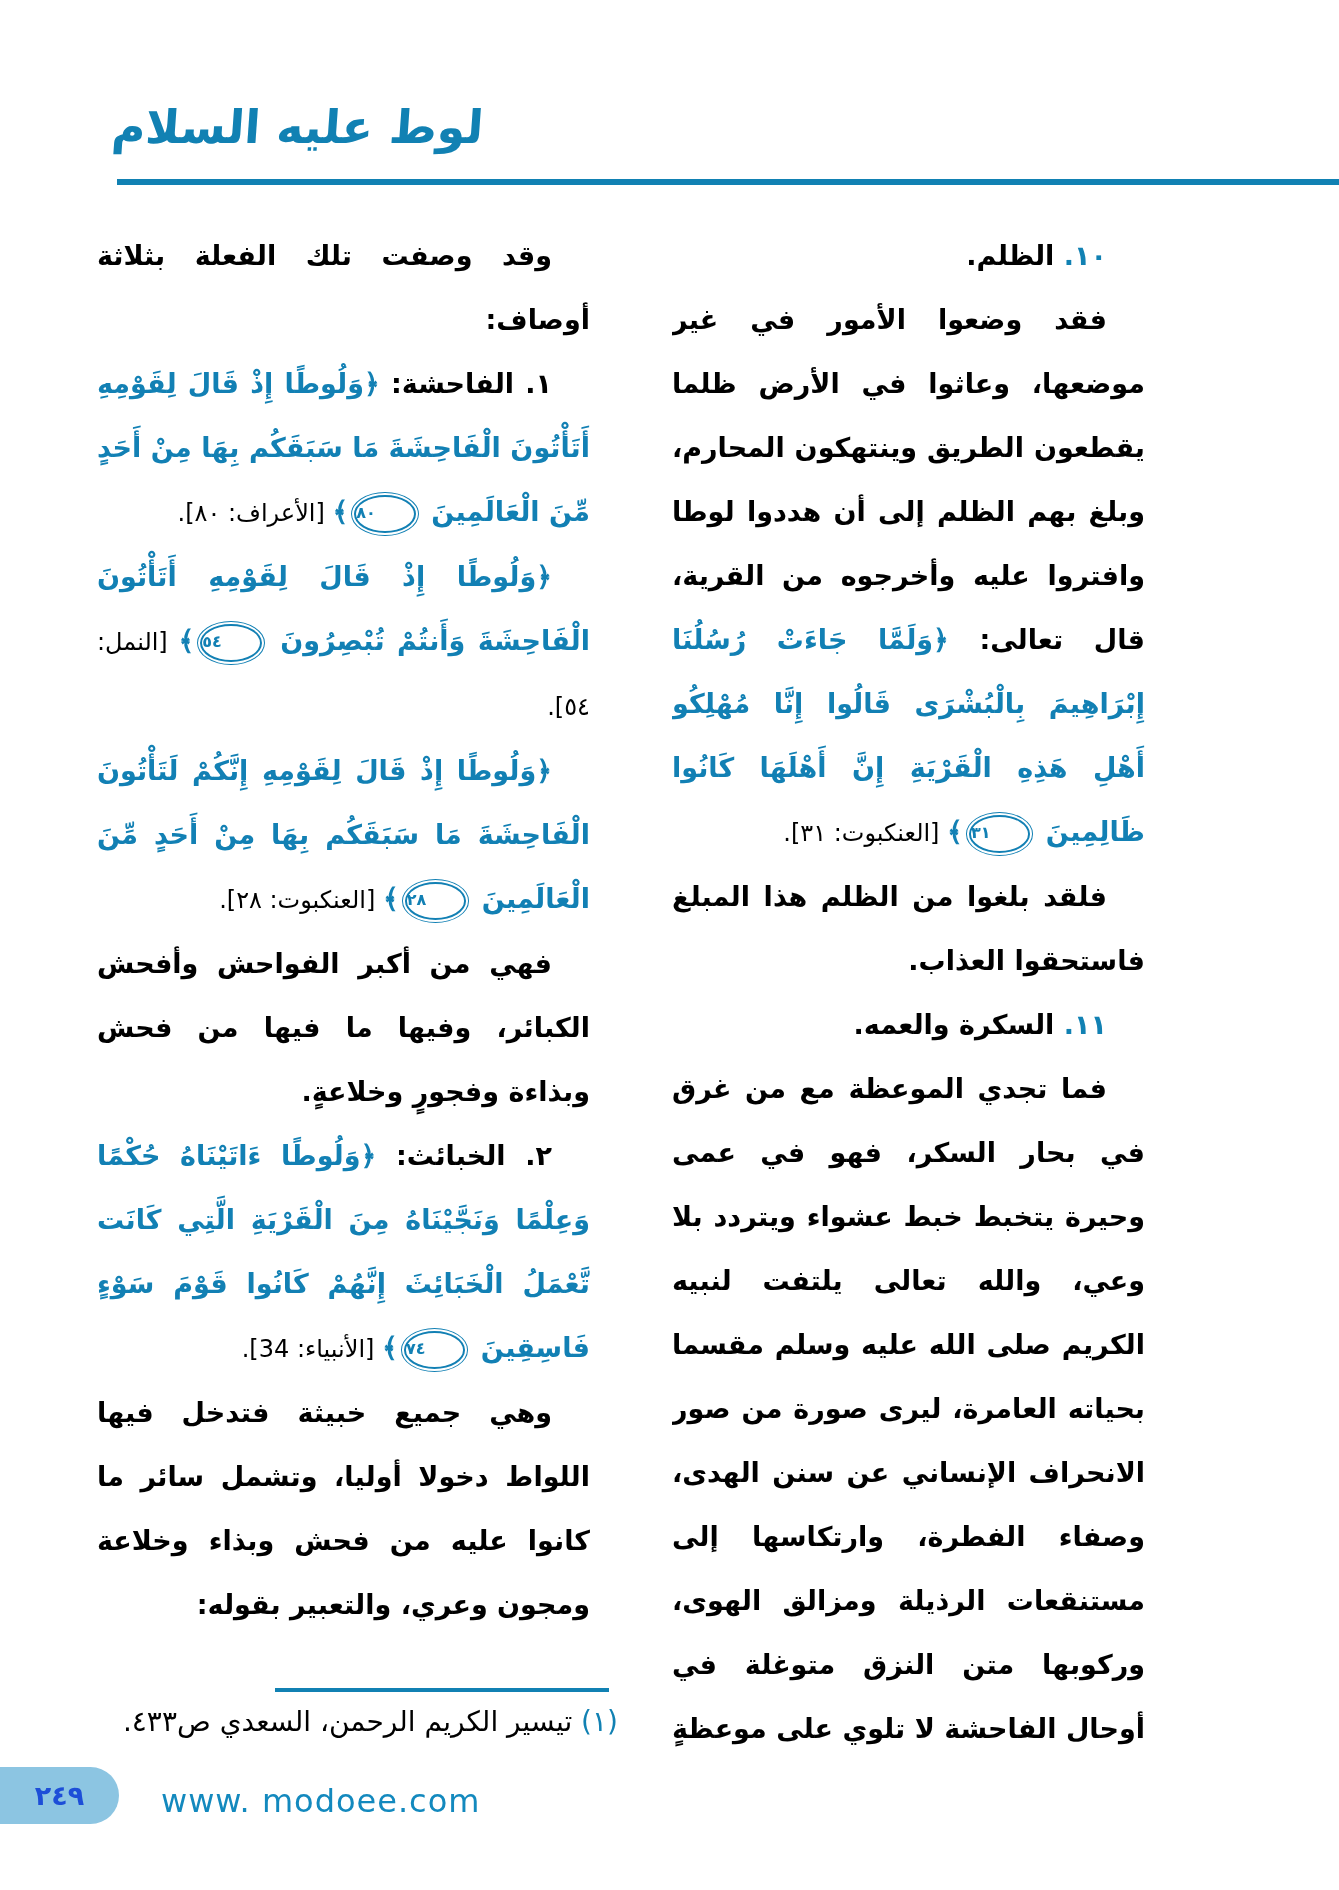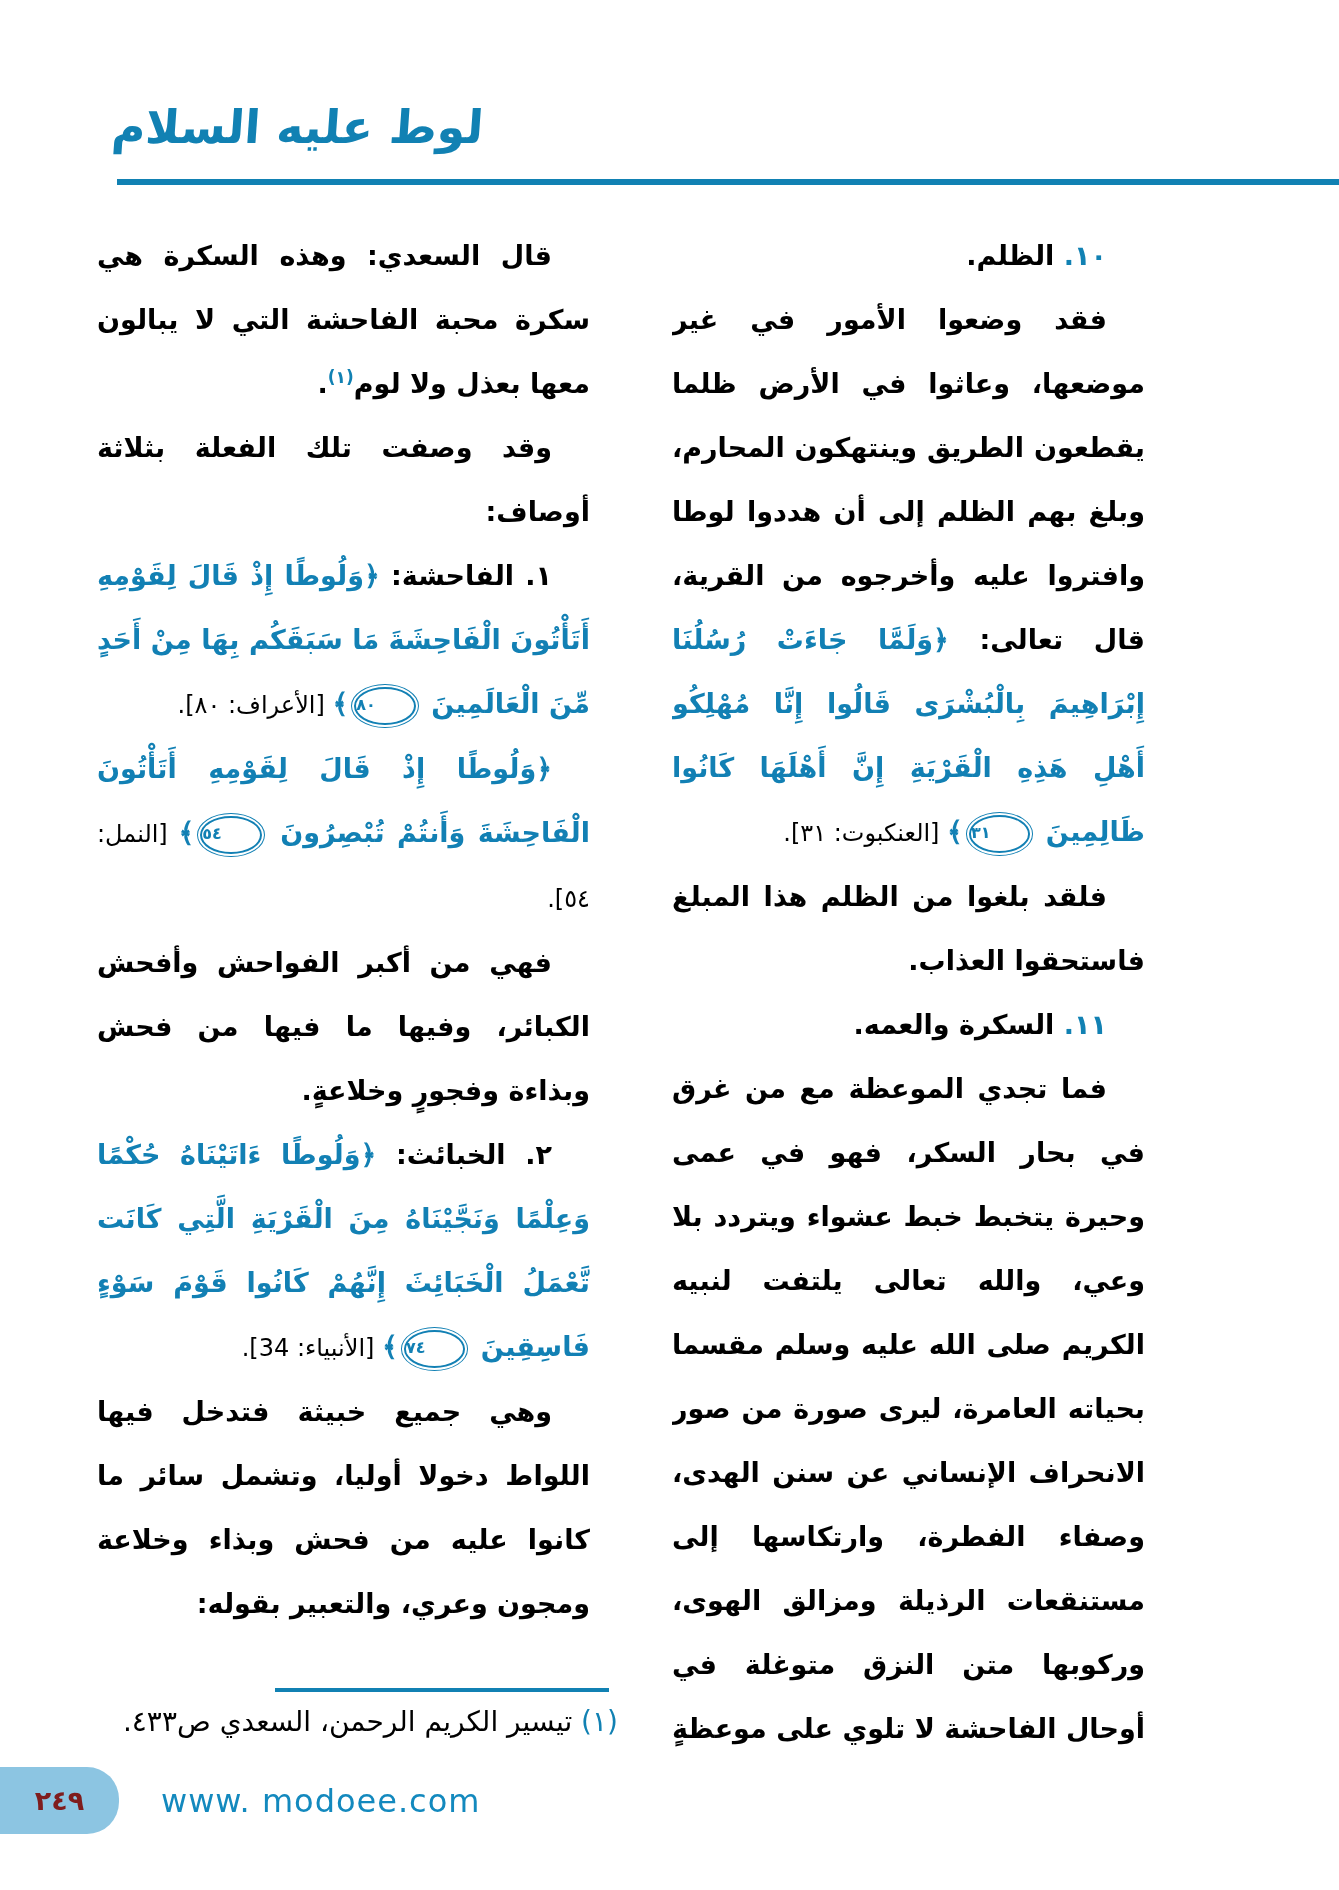--- a/index.html
+++ b/index.html
@@ -38,23 +38,23 @@
   
   .footnote-rule{
     position:absolute;left:275px;top:1688px;width:334px;height:4px;background:#1181B3;
   }
   .footnote{
     position:absolute;left:108px;width:510px;top:1702px;direction:rtl;text-align:right;
     font-size:28px;color:#000;line-height:40px;
   }
   
   .page-pill{
-    position:absolute;left:0;top:1767px;width:119px;height:67px;background:#8CC5E2;
+    position:absolute;left:0;top:1767px;width:119px;height:57px;background:#8CC5E2;
     border-radius:0 32px 32px 0;display:flex;align-items:center;justify-content:center;
-    color:#7f1d1d;font-size:27px;font-weight:bold;letter-spacing:4px;
+    color:#1d4ed8;font-size:27px;font-weight:bold;letter-spacing:4px;
   }
   .footer-url{
     position:absolute;left:161px;top:1782px;font-size:32px;color:#1389BE;
     direction:ltr;letter-spacing:1px;
   }
 </style>
 </head>
 <body>
 
 <div class="header-title">لوط عليه السلام</div>
@@ -62,24 +62,24 @@
 
 <div class="col col-right" dir="rtl">
   <p class="heading"><span class="hnum">١٠.</span> <span>الظلم.</span></p>
   <p><span>فقد وضعوا الأمور في غير موضعها، وعاثوا في الأرض ظلما يقطعون الطريق وينتهكون المحارم، وبلغ بهم الظلم إلى أن هددوا لوطا وافتروا عليه وأخرجوه من القرية، قال تعالى: </span><span class="quran">﴿وَلَمَّا جَاءَتْ رُسُلُنَا إِبْرَاهِيمَ بِالْبُشْرَى قَالُوا إِنَّا مُهْلِكُو أَهْلِ هَذِهِ الْقَرْيَةِ إِنَّ أَهْلَهَا كَانُوا ظَالِمِينَ </span><span class="ayah-num">٣١</span><span class="quran">﴾</span><span class="ref"> [العنكبوت: ٣١].</span></p>
   <p><span>فلقد بلغوا من الظلم هذا المبلغ فاستحقوا العذاب.</span></p>
   <p class="heading"><span class="hnum">١١.</span> <span>السكرة والعمه.</span></p>
   <p><span>فما تجدي الموعظة مع من غرق في بحار السكر، فهو في عمى وحيرة يتخبط خبط عشواء ويتردد بلا وعي، والله تعالى يلتفت لنبيه الكريم صلى الله عليه وسلم مقسما بحياته العامرة، ليرى صورة من صور الانحراف الإنساني عن سنن الهدى، وصفاء الفطرة، وارتكاسها إلى مستنقعات الرذيلة ومزالق الهوى، وركوبها متن النزق متوغلة في أوحال الفاحشة لا تلوي على موعظةٍ ولا تستجيب لنصح ولا تلتفت لنداء الحق،كيف وقد استبدت بهم النزوات واستعرت في نفوسهم الغلمة والشهوات.</span></p>
 </div>
 
 <div class="col col-left" dir="rtl">
-  <p><span>قال السعدي: وهذه السكرة هي سكرة محبة الفاحشة التي لا يبالون معها بعذل ولا لوم</span><span class="fnmark">(١)</span><span>.</span></p>
   <p><span>وقد وصفت تلك الفعلة بثلاثة أوصاف:</span></p>
   <p><span>١.</span> <span>الفاحشة:</span><span class="quran"> ﴿وَلُوطًا إِذْ قَالَ لِقَوْمِهِ أَتَأْتُونَ الْفَاحِشَةَ مَا سَبَقَكُم بِهَا مِنْ أَحَدٍ مِّنَ الْعَالَمِينَ </span><span class="ayah-num">٨٠</span><span class="quran">﴾</span><span class="ref"> [الأعراف: ٨٠].</span></p>
   <p><span class="quran">﴿وَلُوطًا إِذْ قَالَ لِقَوْمِهِ أَتَأْتُونَ الْفَاحِشَةَ وَأَنتُمْ تُبْصِرُونَ </span><span class="ayah-num">٥٤</span><span class="quran">﴾</span><span class="ref"> [النمل: ٥٤].</span></p>
+  <p><span class="quran">﴿وَلُوطًا إِذْ قَالَ لِقَوْمِهِ إِنَّكُمْ لَتَأْتُونَ الْفَاحِشَةَ مَا سَبَقَكُم بِهَا مِنْ أَحَدٍ مِّنَ الْعَالَمِينَ </span><span class="ayah-num">٢٨</span><span class="quran">﴾</span><span class="ref"> [العنكبوت: ٢٨].</span></p>
   <p><span>فهي من أكبر الفواحش وأفحش الكبائر، وفيها ما فيها من فحش وبذاءة وفجورٍ وخلاعةٍ.</span></p>
   <p><span>٢.</span> <span>الخبائث:</span><span class="quran"> ﴿وَلُوطًا ءَاتَيْنَاهُ حُكْمًا وَعِلْمًا وَنَجَّيْنَاهُ مِنَ الْقَرْيَةِ الَّتِي كَانَت تَّعْمَلُ الْخَبَائِثَ إِنَّهُمْ كَانُوا قَوْمَ سَوْءٍ فَاسِقِينَ </span><span class="ayah-num">٧٤</span><span class="quran">﴾</span><span class="ref"> [الأنبياء: 34].</span></p>
   <p><span>وهي جميع خبيثة فتدخل فيها اللواط دخولا أوليا، وتشمل سائر ما كانوا عليه من فحش وبذاء وخلاعة ومجون وعري، والتعبير بقوله: </span></p>
 </div>
 
 <div class="footnote-rule"></div>
 <div class="footnote" dir="rtl"><span class="teal">(١)</span><span> تيسير الكريم الرحمن، السعدي ص٤٣٣.</span></div>
 
 <div class="page-pill">
     <span>٢٤٩</span>

